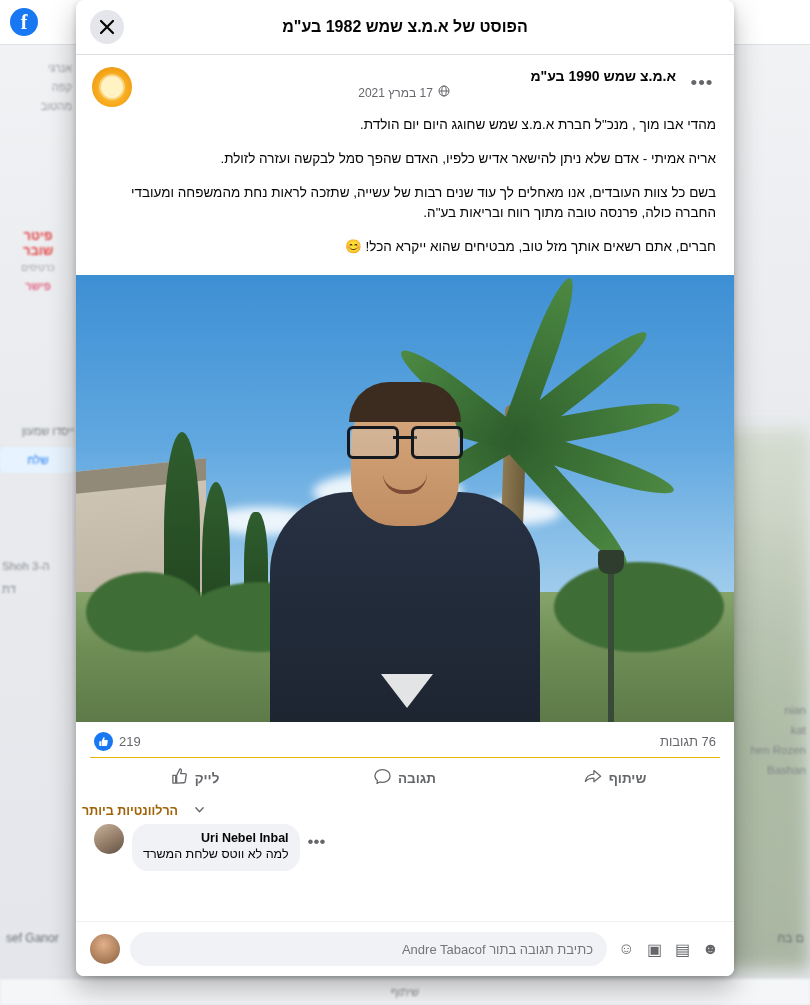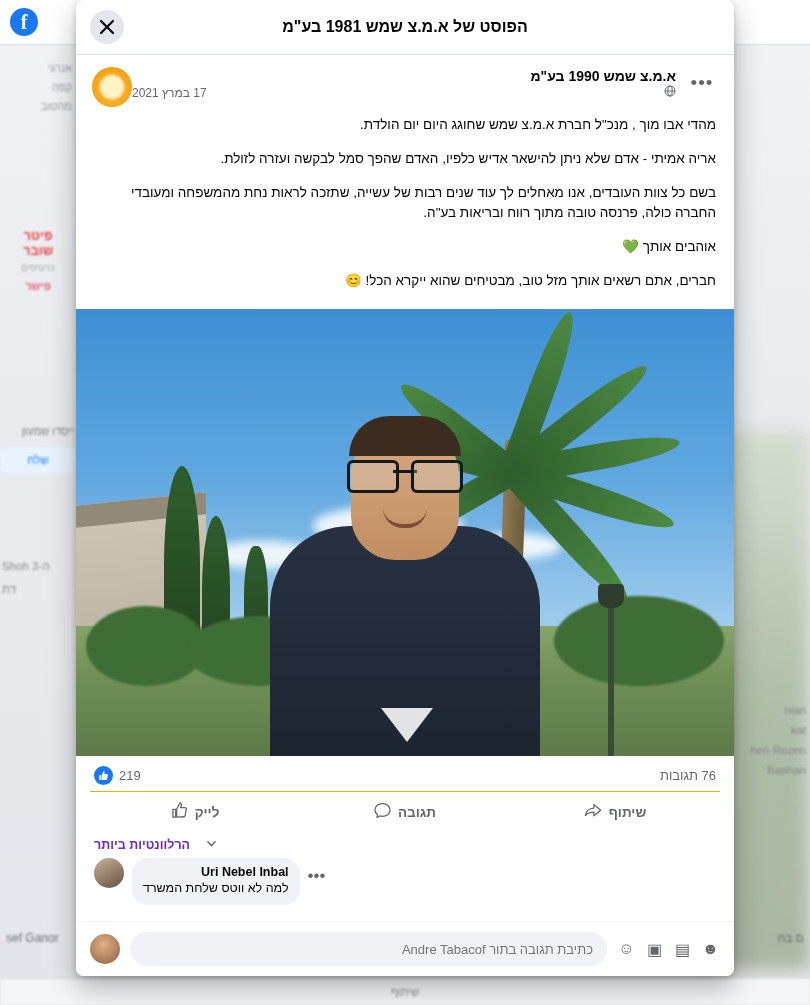--- a/index.html
+++ b/index.html
@@ -265,21 +265,21 @@
     font-weight: bold;
     color: #050505;
     line-height: 18px;
   }
   .post-meta {
     font-size: 12px;
     color: #65676b;
     line-height: 17px;
     display: flex;
     flex-direction: row-reverse;
-    justify-content: space-between;
+    justify-content: center;
     align-items: center;
     gap: 5px;
   }
   .globe-icon { display: inline-block; }
   .dots-btn {
     flex: 0 0 auto;
     width: 32px;
     height: 32px;
     border-radius: 50%;
     display: flex;
@@ -535,25 +535,25 @@
     height: 34px;
     border-radius: 5px;
     color: #65676b;
     font-size: 13.5px;
     font-weight: bold;
     cursor: pointer;
     direction: rtl;
   }
 
   .comment-sort {
-    padding: 6px 18px 2px 18px;
+    padding: 6px 18px 2px 6px;
     direction: rtl;
     text-align: right;
     font-size: 12.5px;
-    color: #6d28d9;
+    color: #a16207;
     font-weight: bold;
     display: flex;
     flex-direction: row-reverse;
     align-items: center;
     gap: 16px;
   }
   .comment-row {
     display: flex;
     flex-direction: row-reverse;
     align-items: flex-start;
@@ -692,21 +692,21 @@
   <div class="bg-bottom-bar">שיתוף</div>
 
   <div id="modal">
 
     <div class="modal-header">
       <button class="close-btn" aria-label="close">
         <svg width="16" height="16" viewBox="0 0 16 16">
           <path d="M2 2 L14 14 M14 2 L2 14" stroke="#050505" stroke-width="2.2" stroke-linecap="round" fill="none"></path>
         </svg>
       </button>
-      <div class="modal-title">הפוסט של א.מ.צ שמש 1981 בע"מ</div>
+      <div class="modal-title">הפוסט של א.מ.צ שמש 1982 בע"מ</div>
     </div>
 
     <div class="modal-body">
 
       <div class="post-head">
         <div class="avatar"></div>
         <div class="post-head-text">
           <div class="page-name">א.מ.צ שמש 1990 בע"מ</div>
           <div class="post-meta">
             <span>17 במרץ 2021</span>
@@ -719,21 +719,20 @@
             </span>
           </div>
         </div>
         <div class="dots-btn">•••</div>
       </div>
 
       <div class="post-text">
         <p>מהדי אבו מוך , מנכ"ל חברת א.מ.צ שמש שחוגג היום יום הולדת.</p>
         <p>אריה אמיתי - אדם שלא ניתן להישאר אדיש כלפיו, האדם שהפך סמל לבקשה ועזרה לזולת.</p>
         <p>בשם כל צוות העובדים, אנו מאחלים לך עוד שנים רבות של עשייה, שתזכה לראות נחת מהמשפחה ומעובדי החברה כולה, פרנסה טובה מתוך רווח ובריאות בע"ה.</p>
-        <p>אוהבים אותך 💚</p>
         <p>חברים, אתם רשאים אותך מזל טוב, מבטיחים שהוא ייקרא הכל! 😊</p>
       </div>
 
       <div class="post-photo">
         <div class="sky"></div>
         <div class="cloud c1"></div>
         <div class="cloud c2"></div>
         <div class="cloud c3"></div>
         <div class="building-left"></div>
         <div class="palm-trunk"></div>

